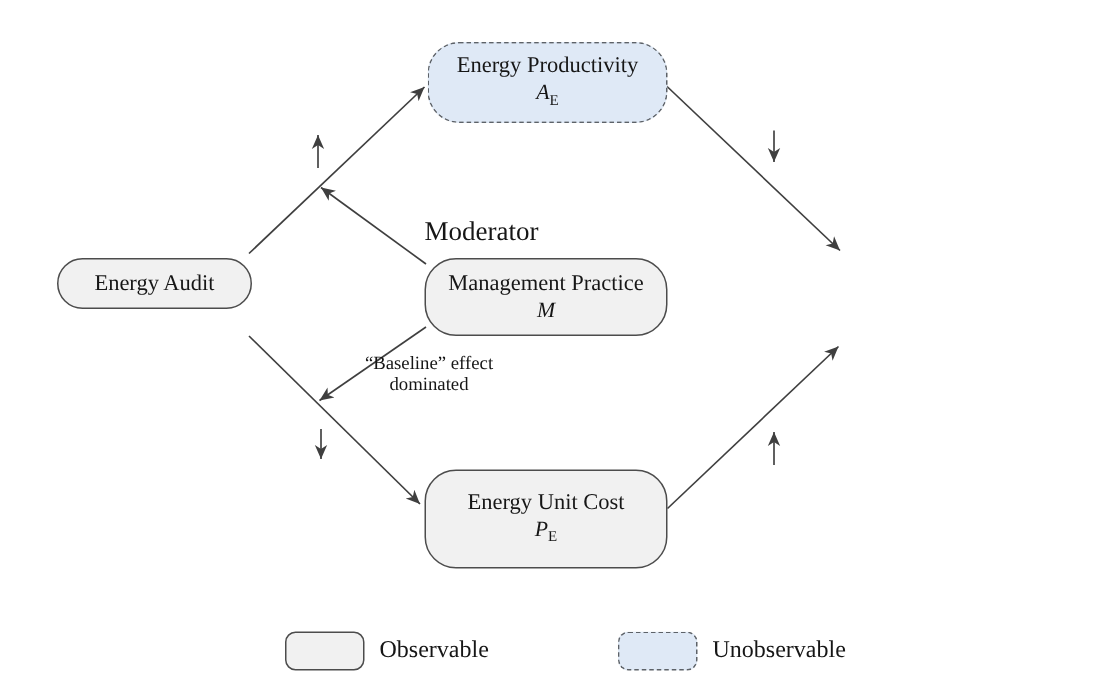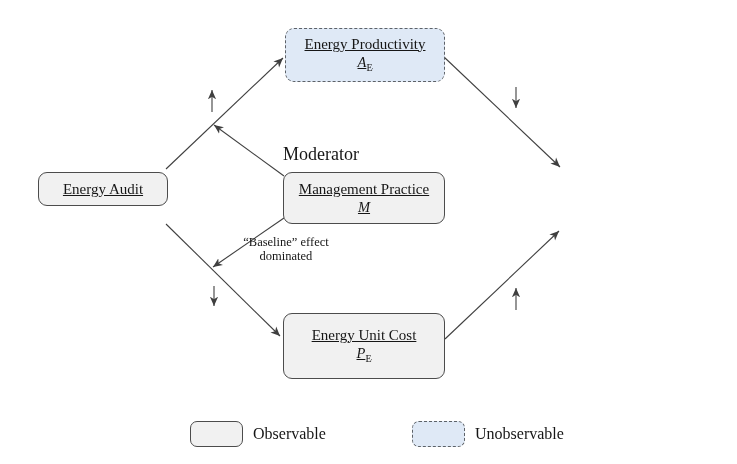--- a/index.html
+++ b/index.html
@@ -19,30 +19,29 @@
   }
   .edges-layer line {
     stroke: var(--c-line, #3f3f3f);
     stroke-width: 1.1;
     fill: none;
   }
   .node {
     position: absolute;
     box-sizing: border-box;
     border: 1.4px solid var(--c-border, #4c4c4c);
-    border-radius: 9px;
+    border-radius: 21px;
     background: var(--c-observable_fill, #f1f1f1);
     display: flex;
     flex-direction: column;
     align-items: center;
     justify-content: center;
     text-align: center;
     line-height: 19px;
     font-size: 15px;
-    text-decoration: underline;
   }
   .node.unobservable {
     border-style: dashed;
     border-color: #5d6268;
     background: var(--c-unobservable_fill, #dfe9f6);
   }
   .node .sym { font-style: italic; font-size: 14.5px; line-height: 17px; }
   .node .sym sub { font-style: normal; font-size: 10px; }
   .float-label {
     position: absolute;

